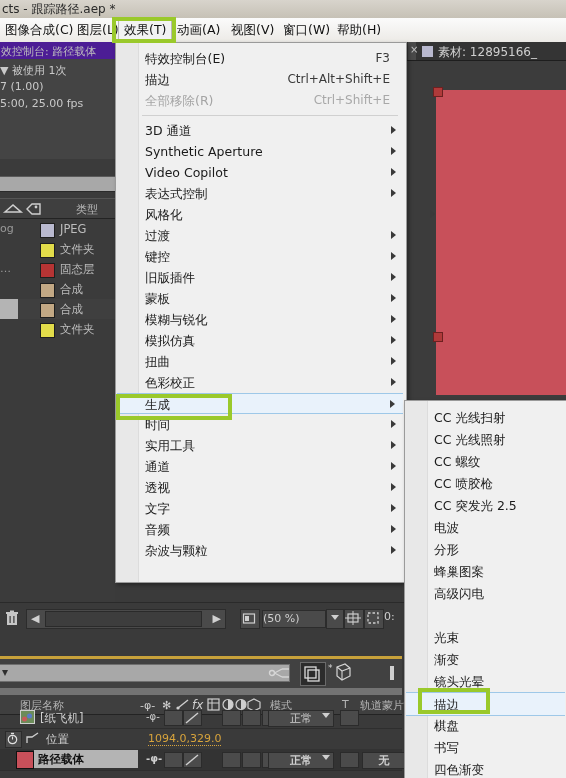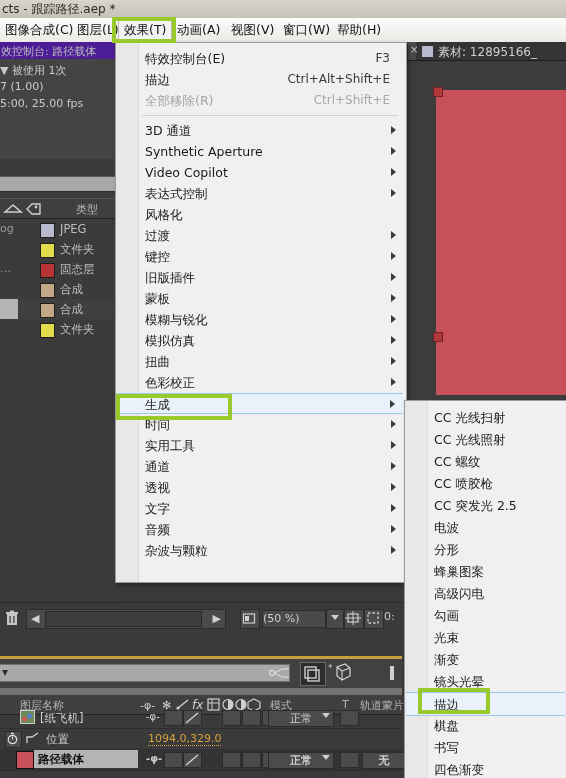--- a/index.html
+++ b/index.html
@@ -465,23 +465,20 @@
     </div>
     <div class="smi" style="top: 137px;">
       <div class="lbl">分形</div>
     </div>
     <div class="smi" style="top: 159px;">
       <div class="lbl">蜂巢图案</div>
     </div>
     <div class="smi" style="top: 181px;">
       <div class="lbl">高级闪电</div>
     </div>
-    <div class="smi" style="top: 203px;">
-      <div class="lbl">勾画</div>
-    </div>
     <div class="smi" style="top: 225px;">
       <div class="lbl">光束</div>
     </div>
     <div class="smi" style="top: 247px;">
       <div class="lbl">渐变</div>
     </div>
     <div class="smi" style="top: 269px;">
       <div class="lbl">镜头光晕</div>
     </div>
     <div class="smi sel" style="top: 291px;">

